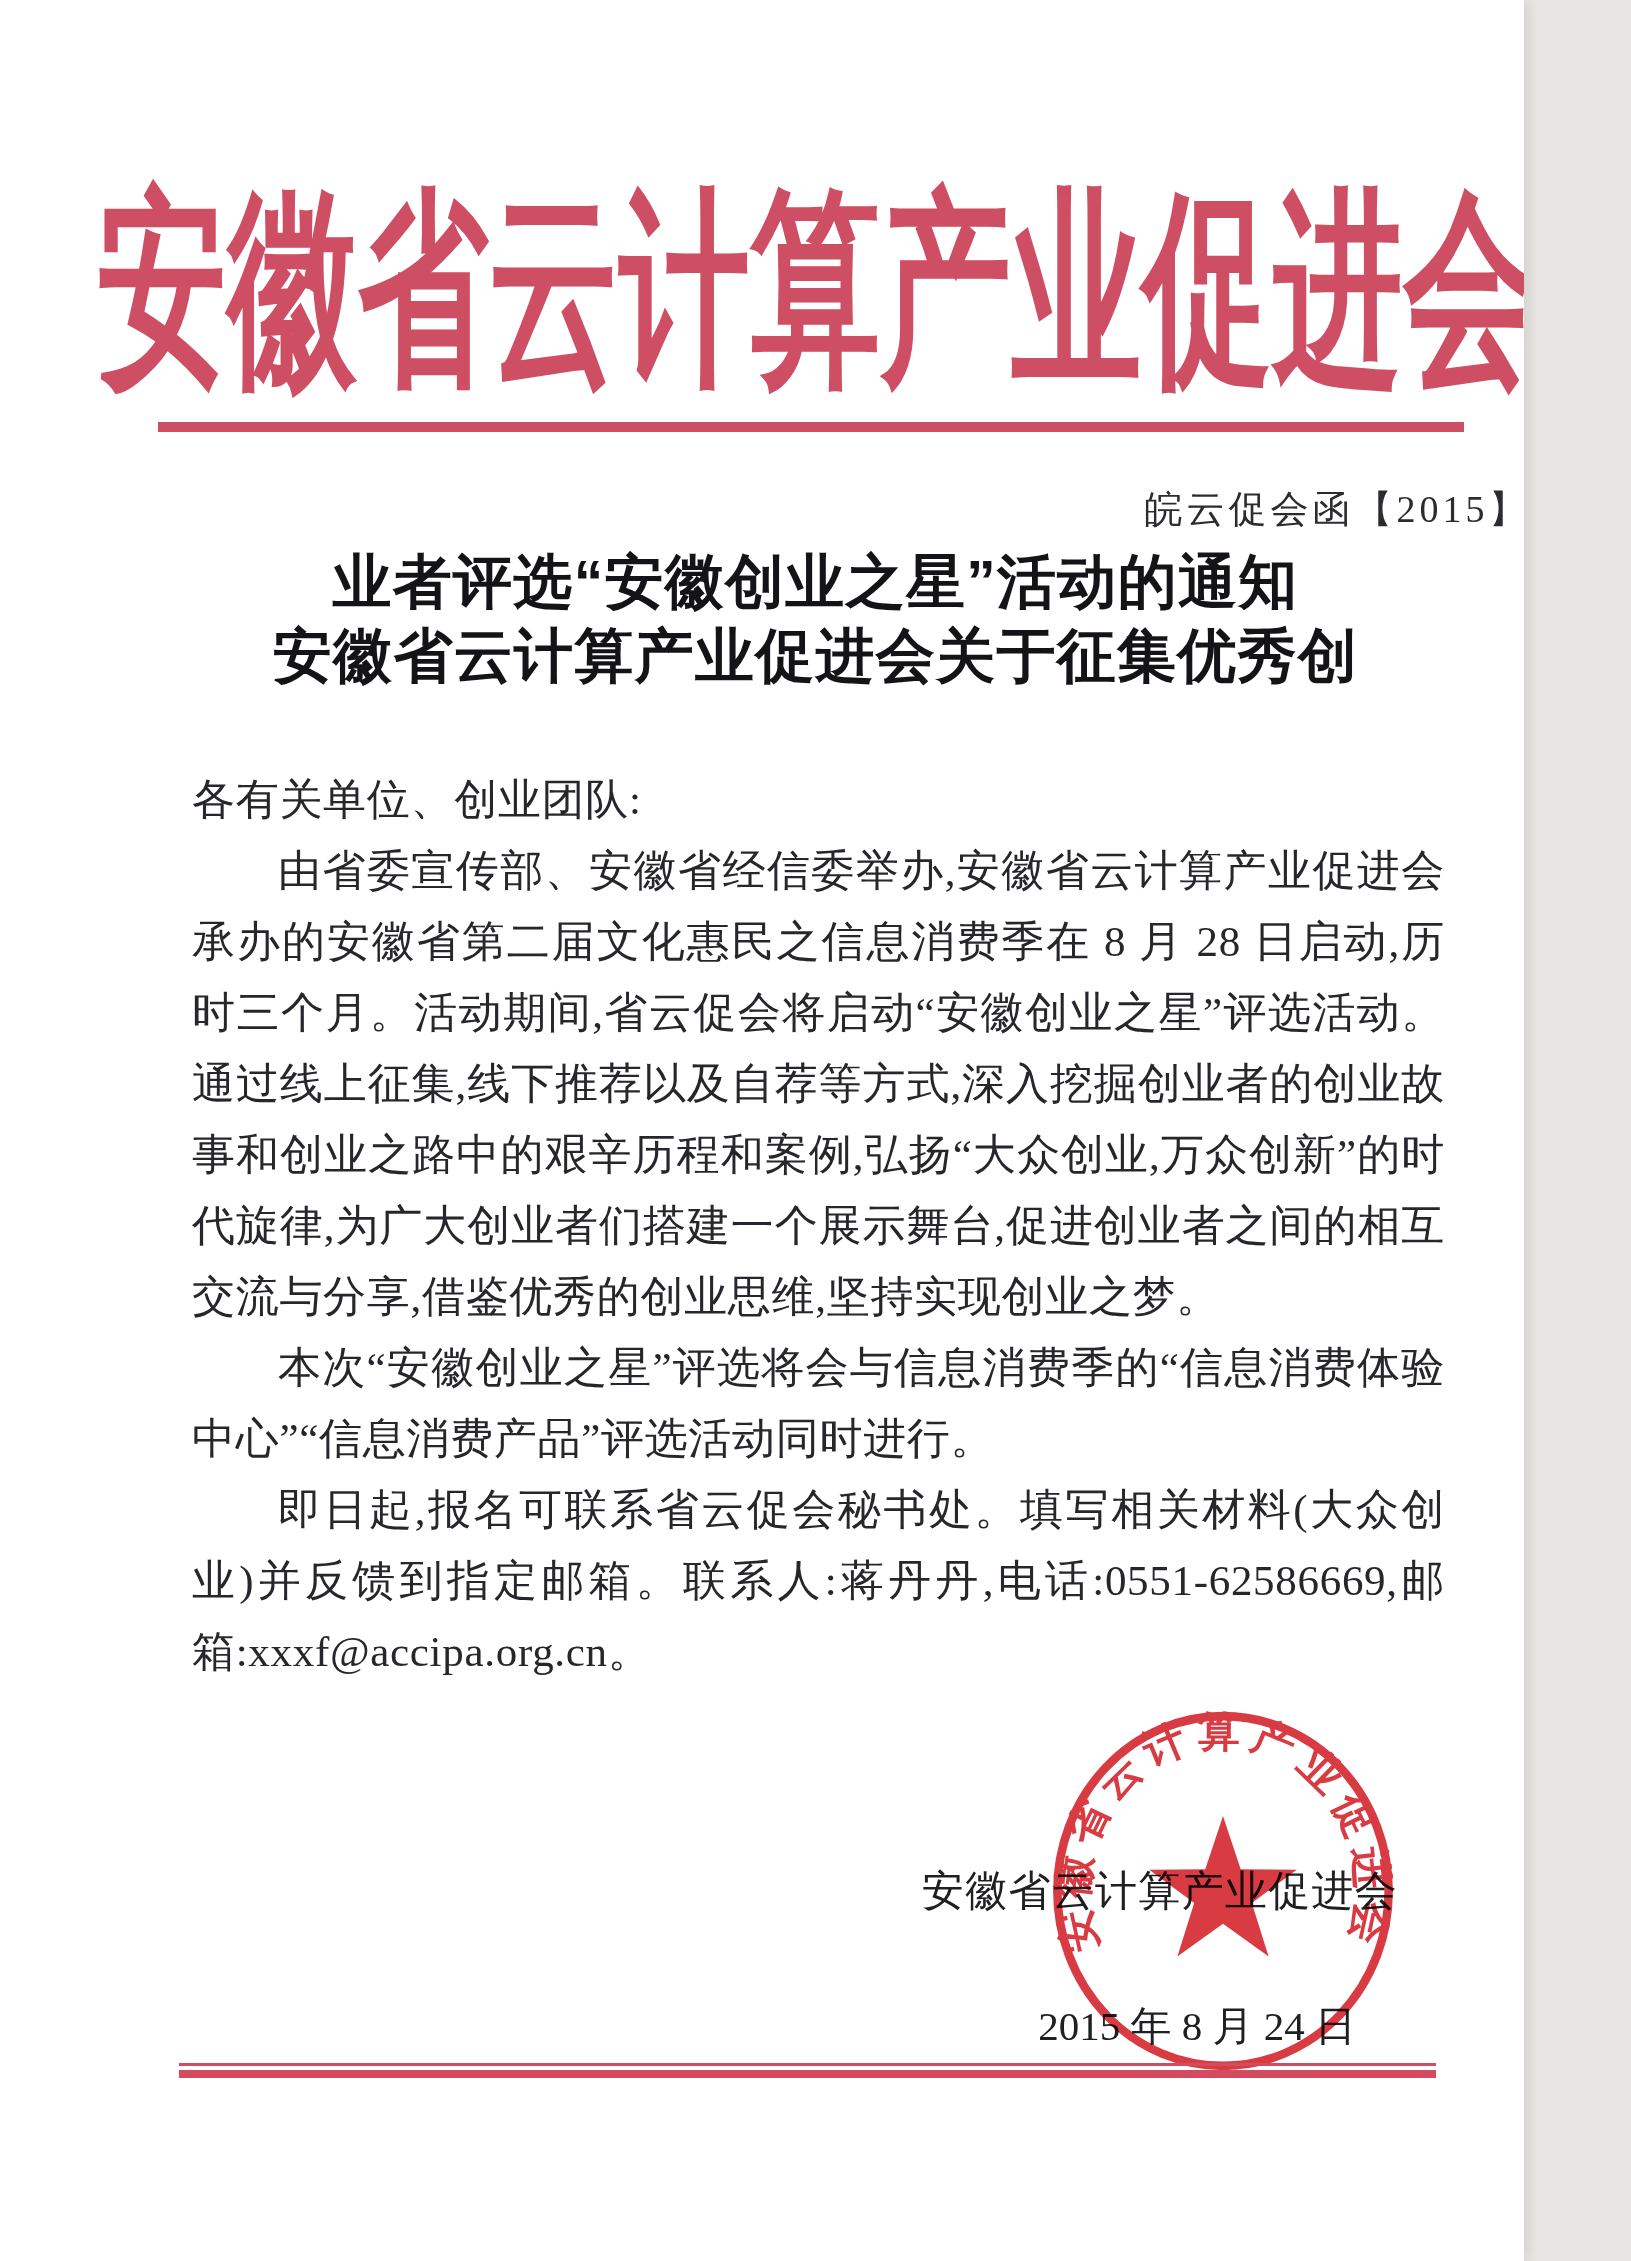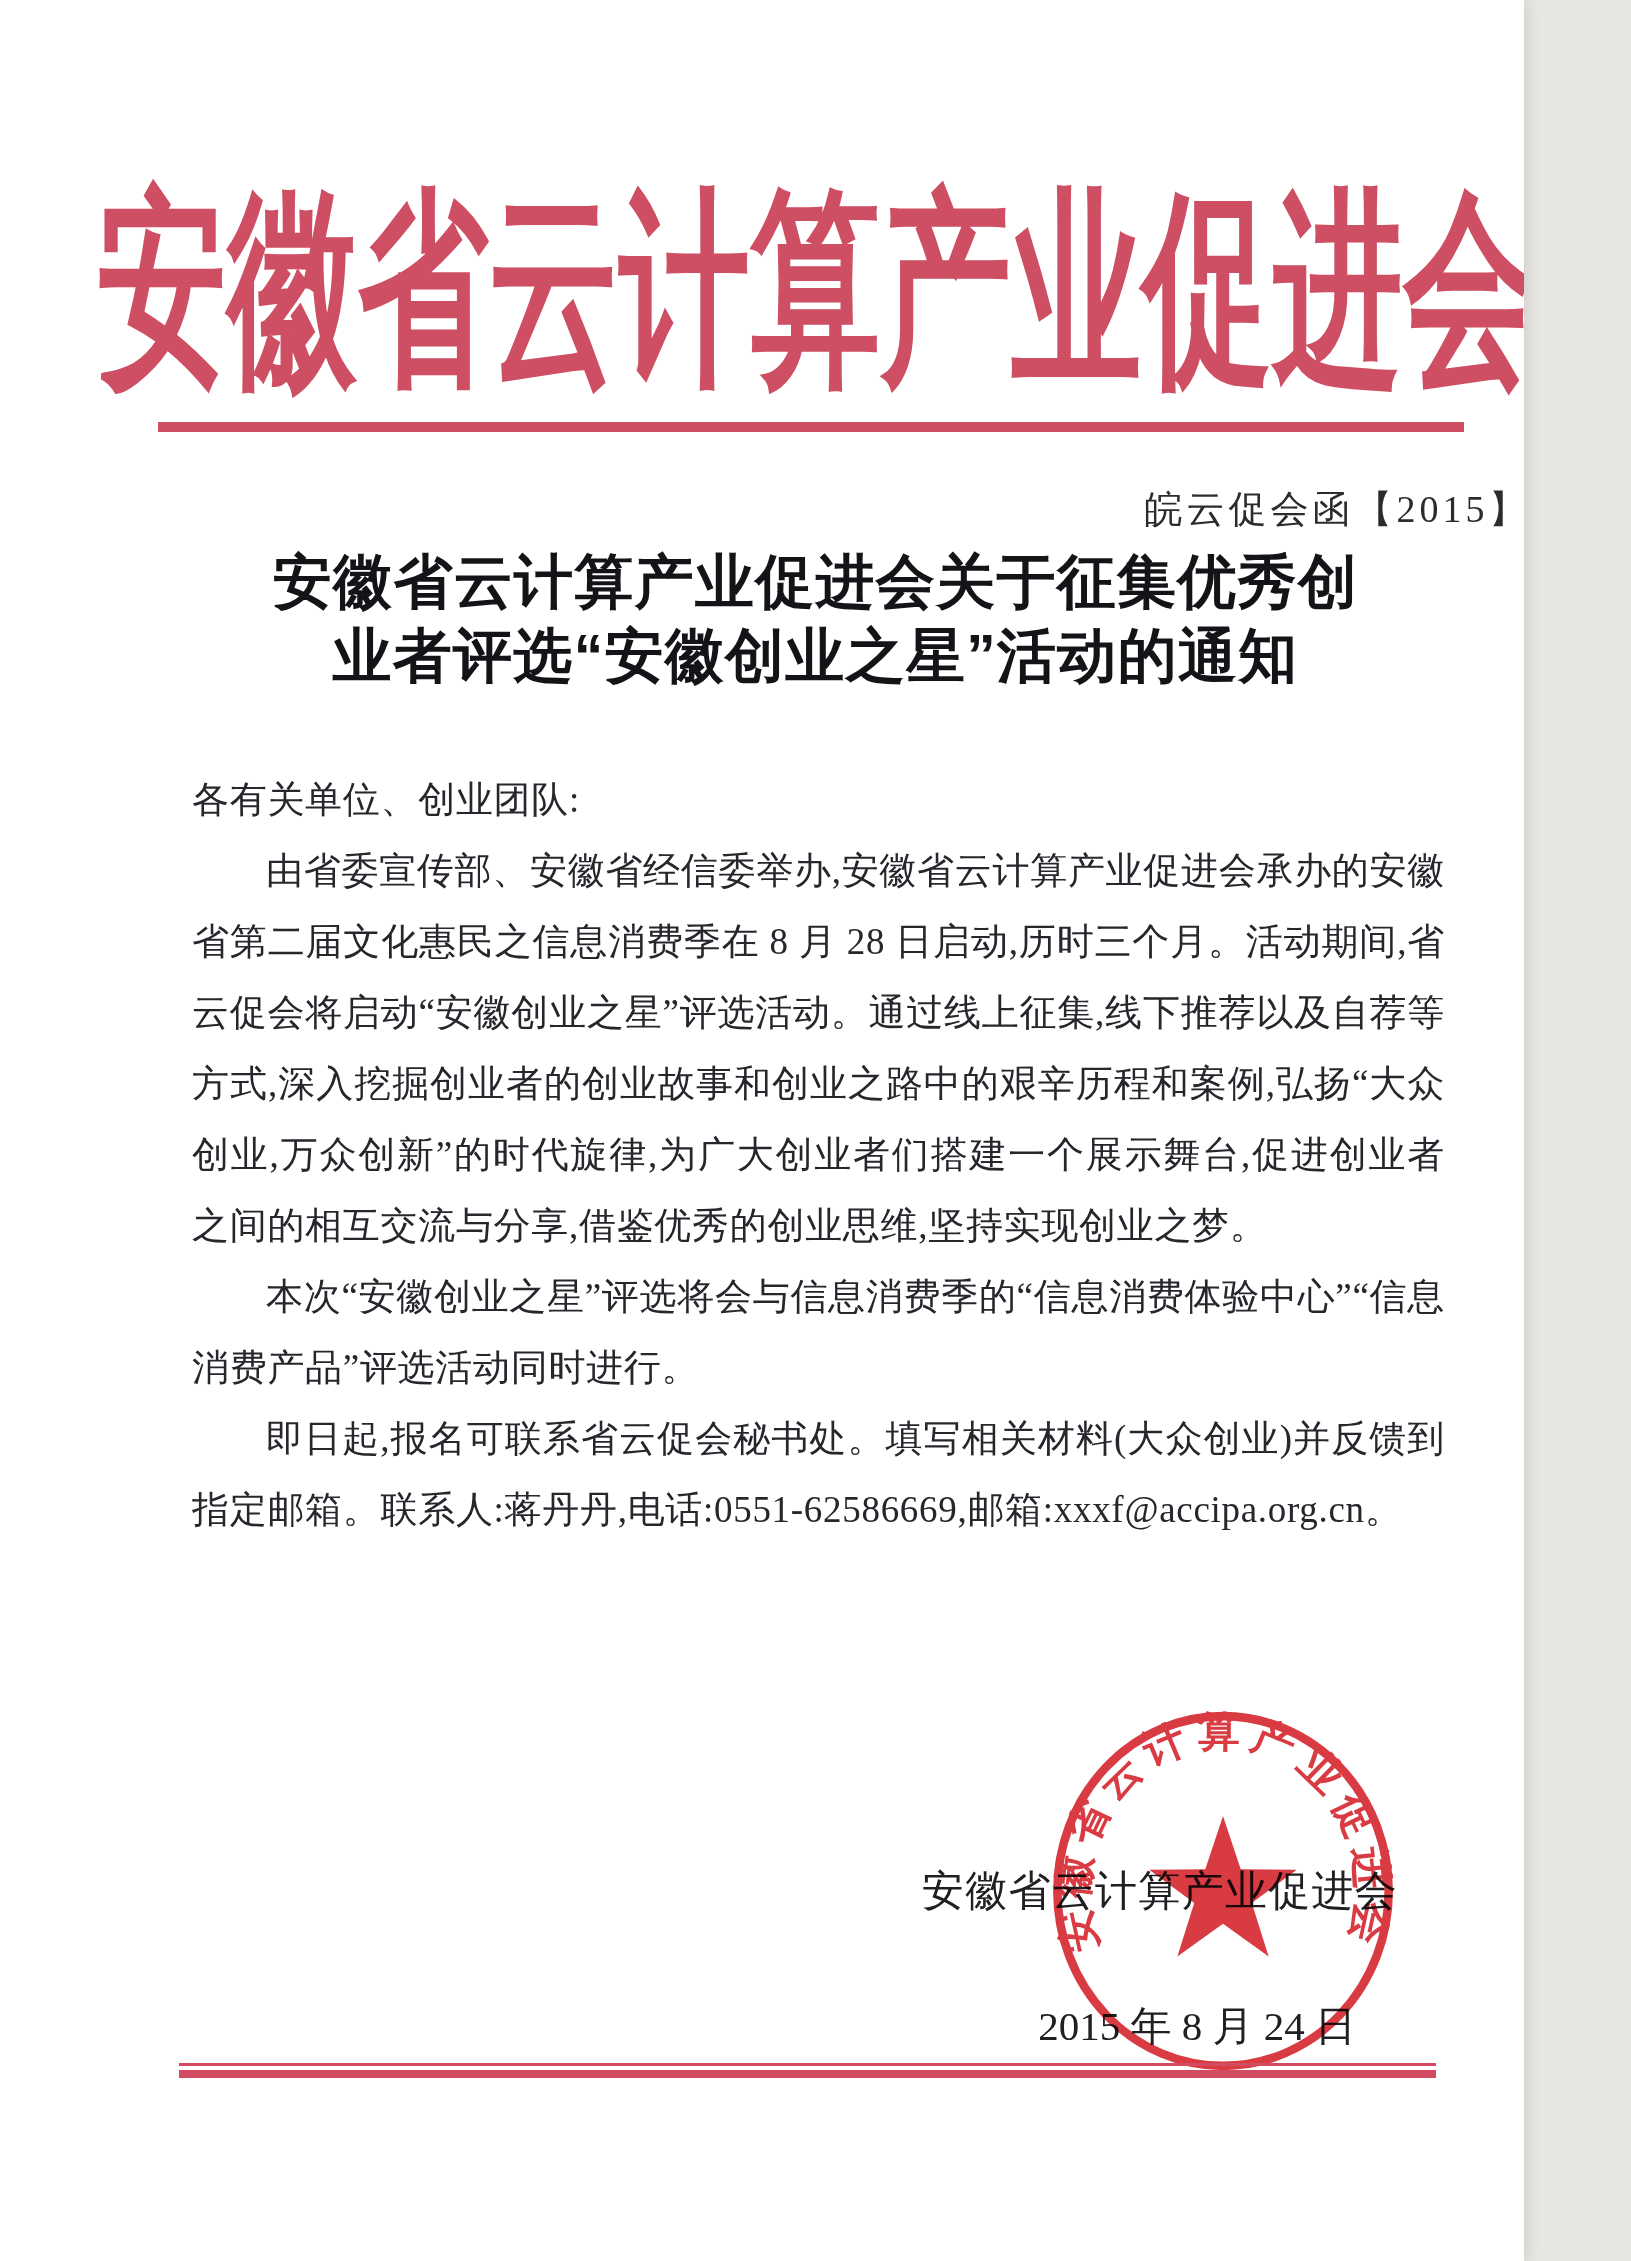--- a/index.html
+++ b/index.html
@@ -37,21 +37,21 @@
   .doc-title {
     position:absolute; top:545px; left:92px; width:1447px;
     text-align:center;
     font-size:59px; line-height:74px;
     font-weight:bold; color:#141418;
     font-family:"Liberation Sans", sans-serif;
     letter-spacing:1.3px;
   }
   .body-text {
     position:absolute; top:764px; left:192px; width:1253px;
-    font-size:37px; line-height:71px;
+    font-size:43px; line-height:71px;
     color:#26262c;
     text-align:justify;
     letter-spacing:0.7px;
   }
   .body-text p { margin:0; }
   .body-text p.indent { text-indent:2em; }
   .signature-org {
     position:absolute; top:1863px; left:900px; width:520px;
     text-align:center;
     font-size:42px; color:#202024;
@@ -84,22 +84,22 @@
 
 <div class="page">
 
   <div class="org-header">安徽省云计算产业促进会</div>
 
   <div class="header-rule"></div>
 
   <div class="doc-number">皖云促会函【2015】05 号</div>
 
   <div class="doc-title">
+    <div>业者评选“安徽创业之星”活动的通知</div>
     <div>安徽省云计算产业促进会关于征集优秀创</div>
-    <div>业者评选“安徽创业之星”活动的通知</div>
   </div>
 
   <div class="body-text">
     <p>各有关单位、创业团队:</p>
     <p class="indent">由省委宣传部、安徽省经信委举办,安徽省云计算产业促进会承办的安徽省第二届文化惠民之信息消费季在 8 月 28 日启动,历时三个月。活动期间,省云促会将启动“安徽创业之星”评选活动。通过线上征集,线下推荐以及自荐等方式,深入挖掘创业者的创业故事和创业之路中的艰辛历程和案例,弘扬“大众创业,万众创新”的时代旋律,为广大创业者们搭建一个展示舞台,促进创业者之间的相互交流与分享,借鉴优秀的创业思维,坚持实现创业之梦。</p>
     <p class="indent">本次“安徽创业之星”评选将会与信息消费季的“信息消费体验中心”“信息消费产品”评选活动同时进行。</p>
     <p class="indent">即日起,报名可联系省云促会秘书处。填写相关材料(大众创业)并反馈到指定邮箱。联系人:蒋丹丹,电话:0551-62586669,邮箱:xxxf@accipa.org.cn。</p>
   </div>
 
   <div class="signature-org">安徽省云计算产业促进会</div>

